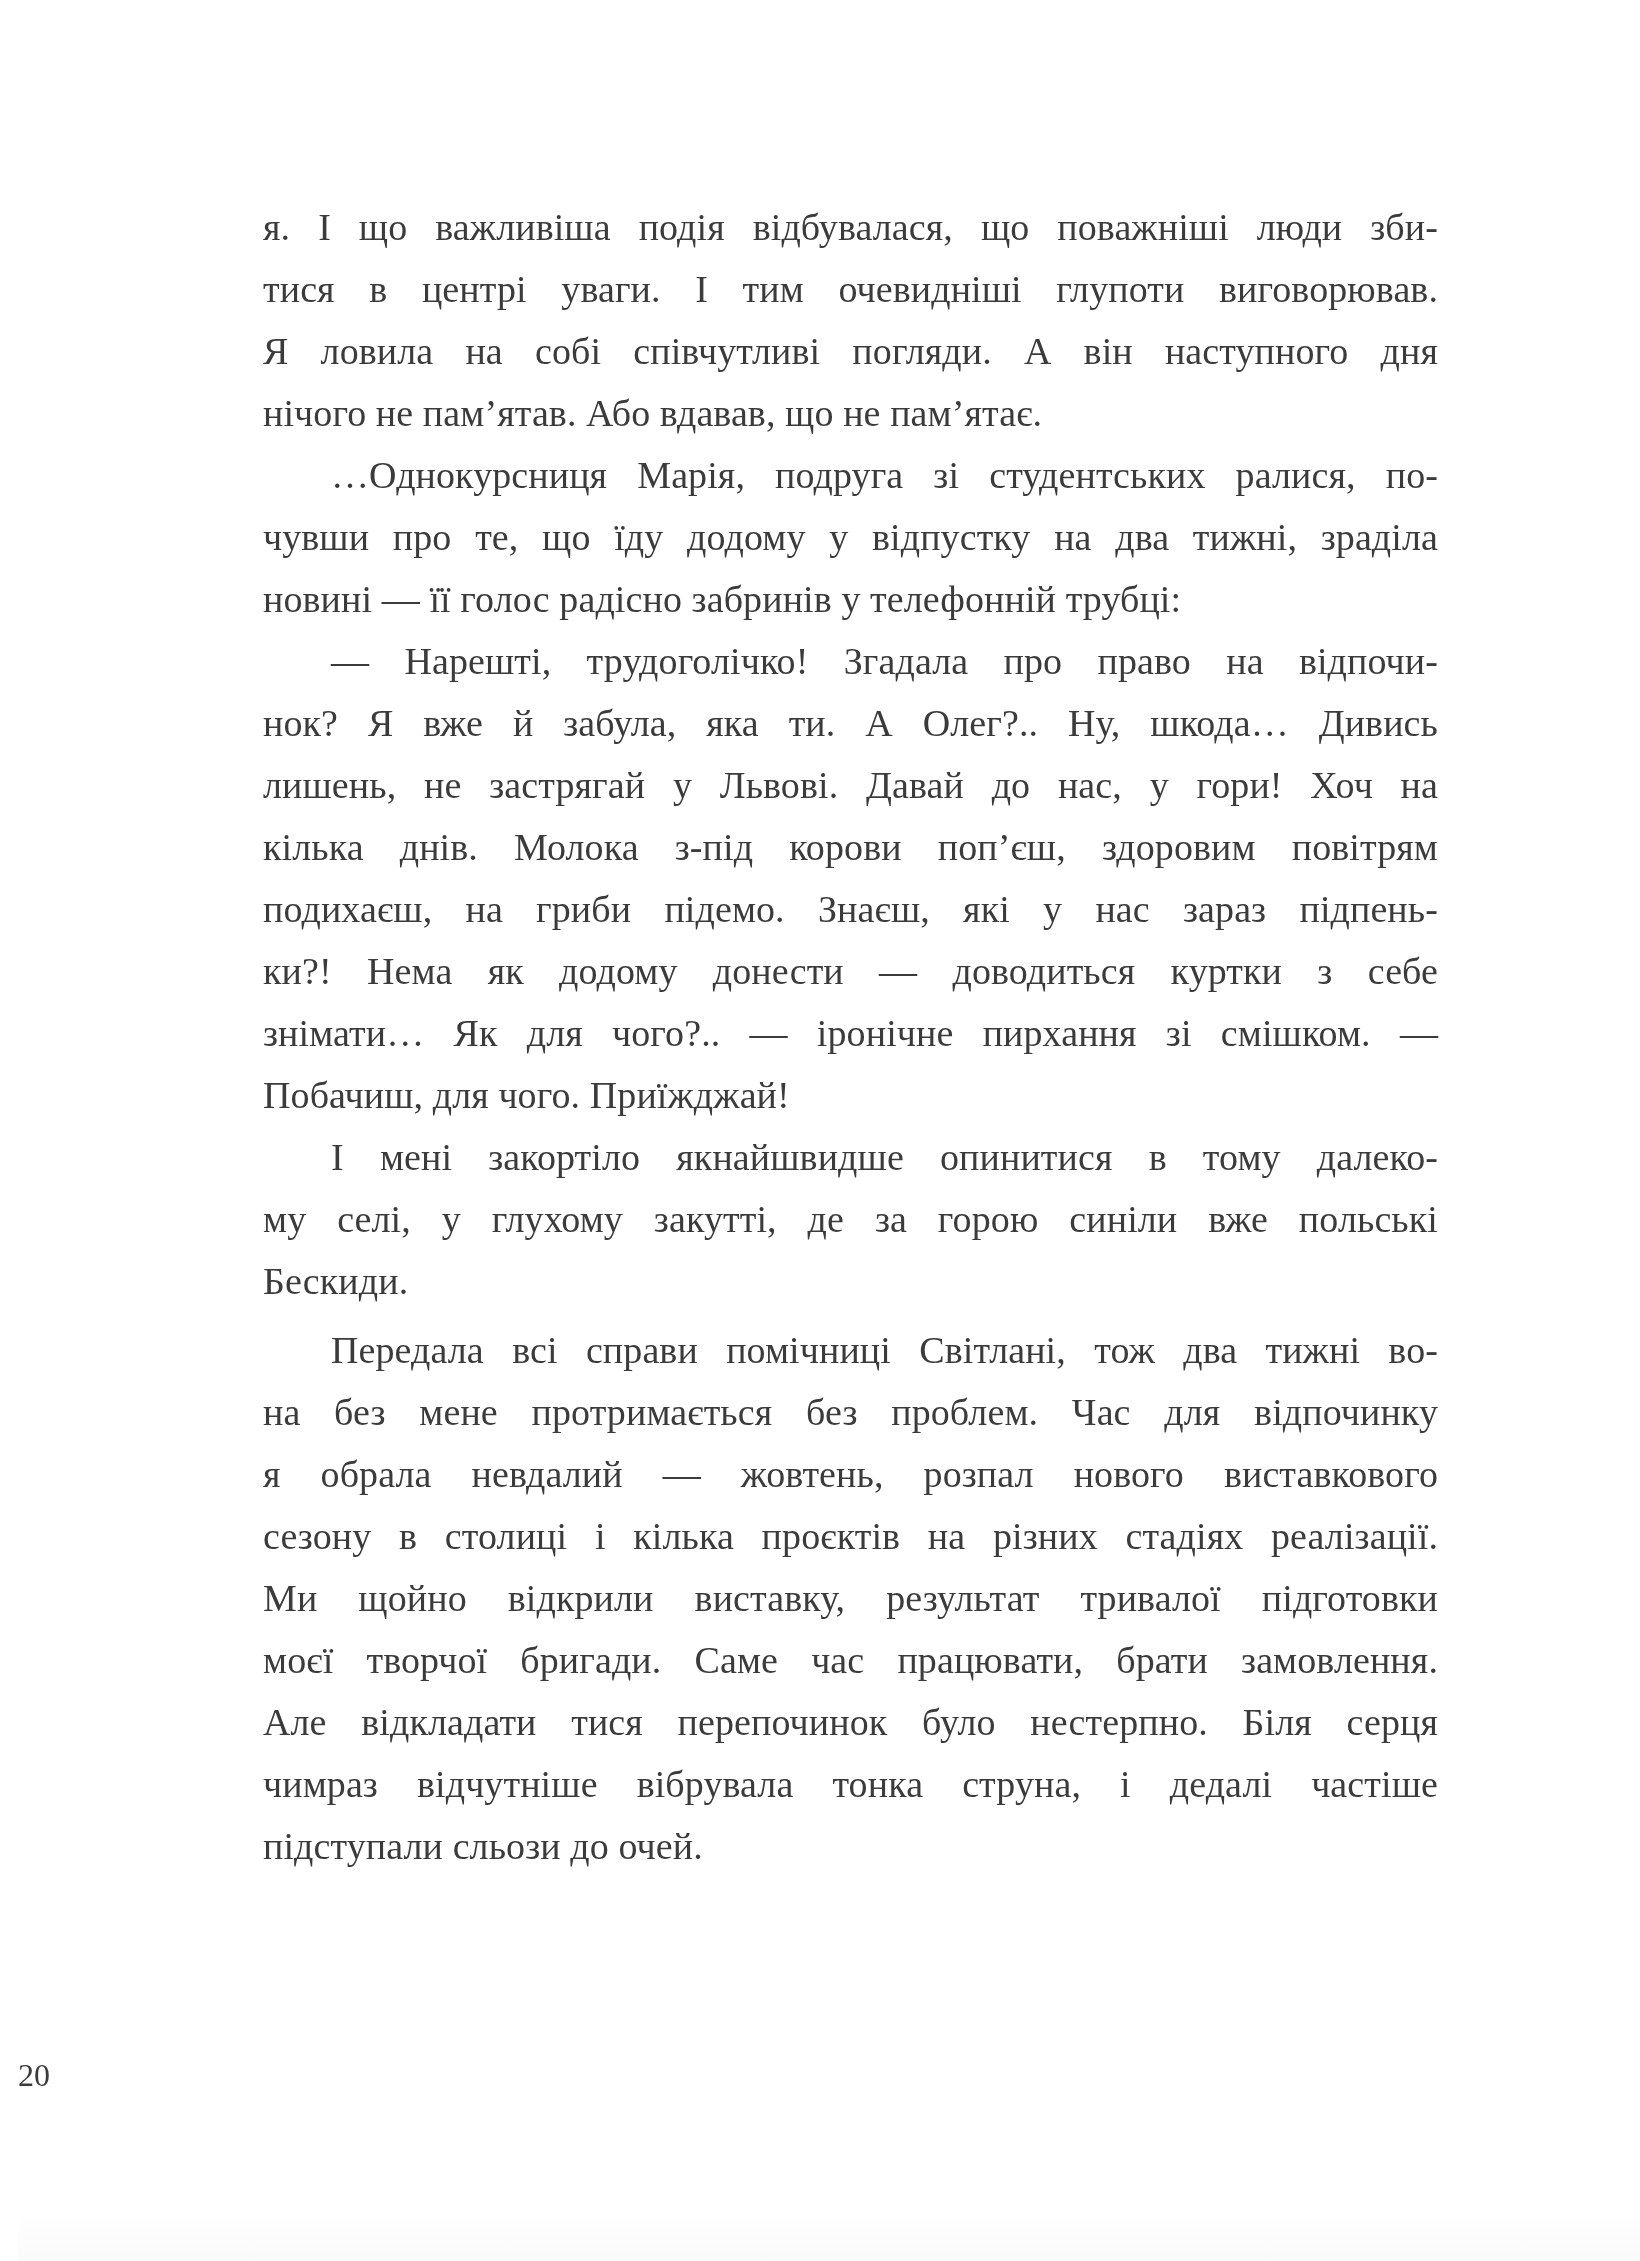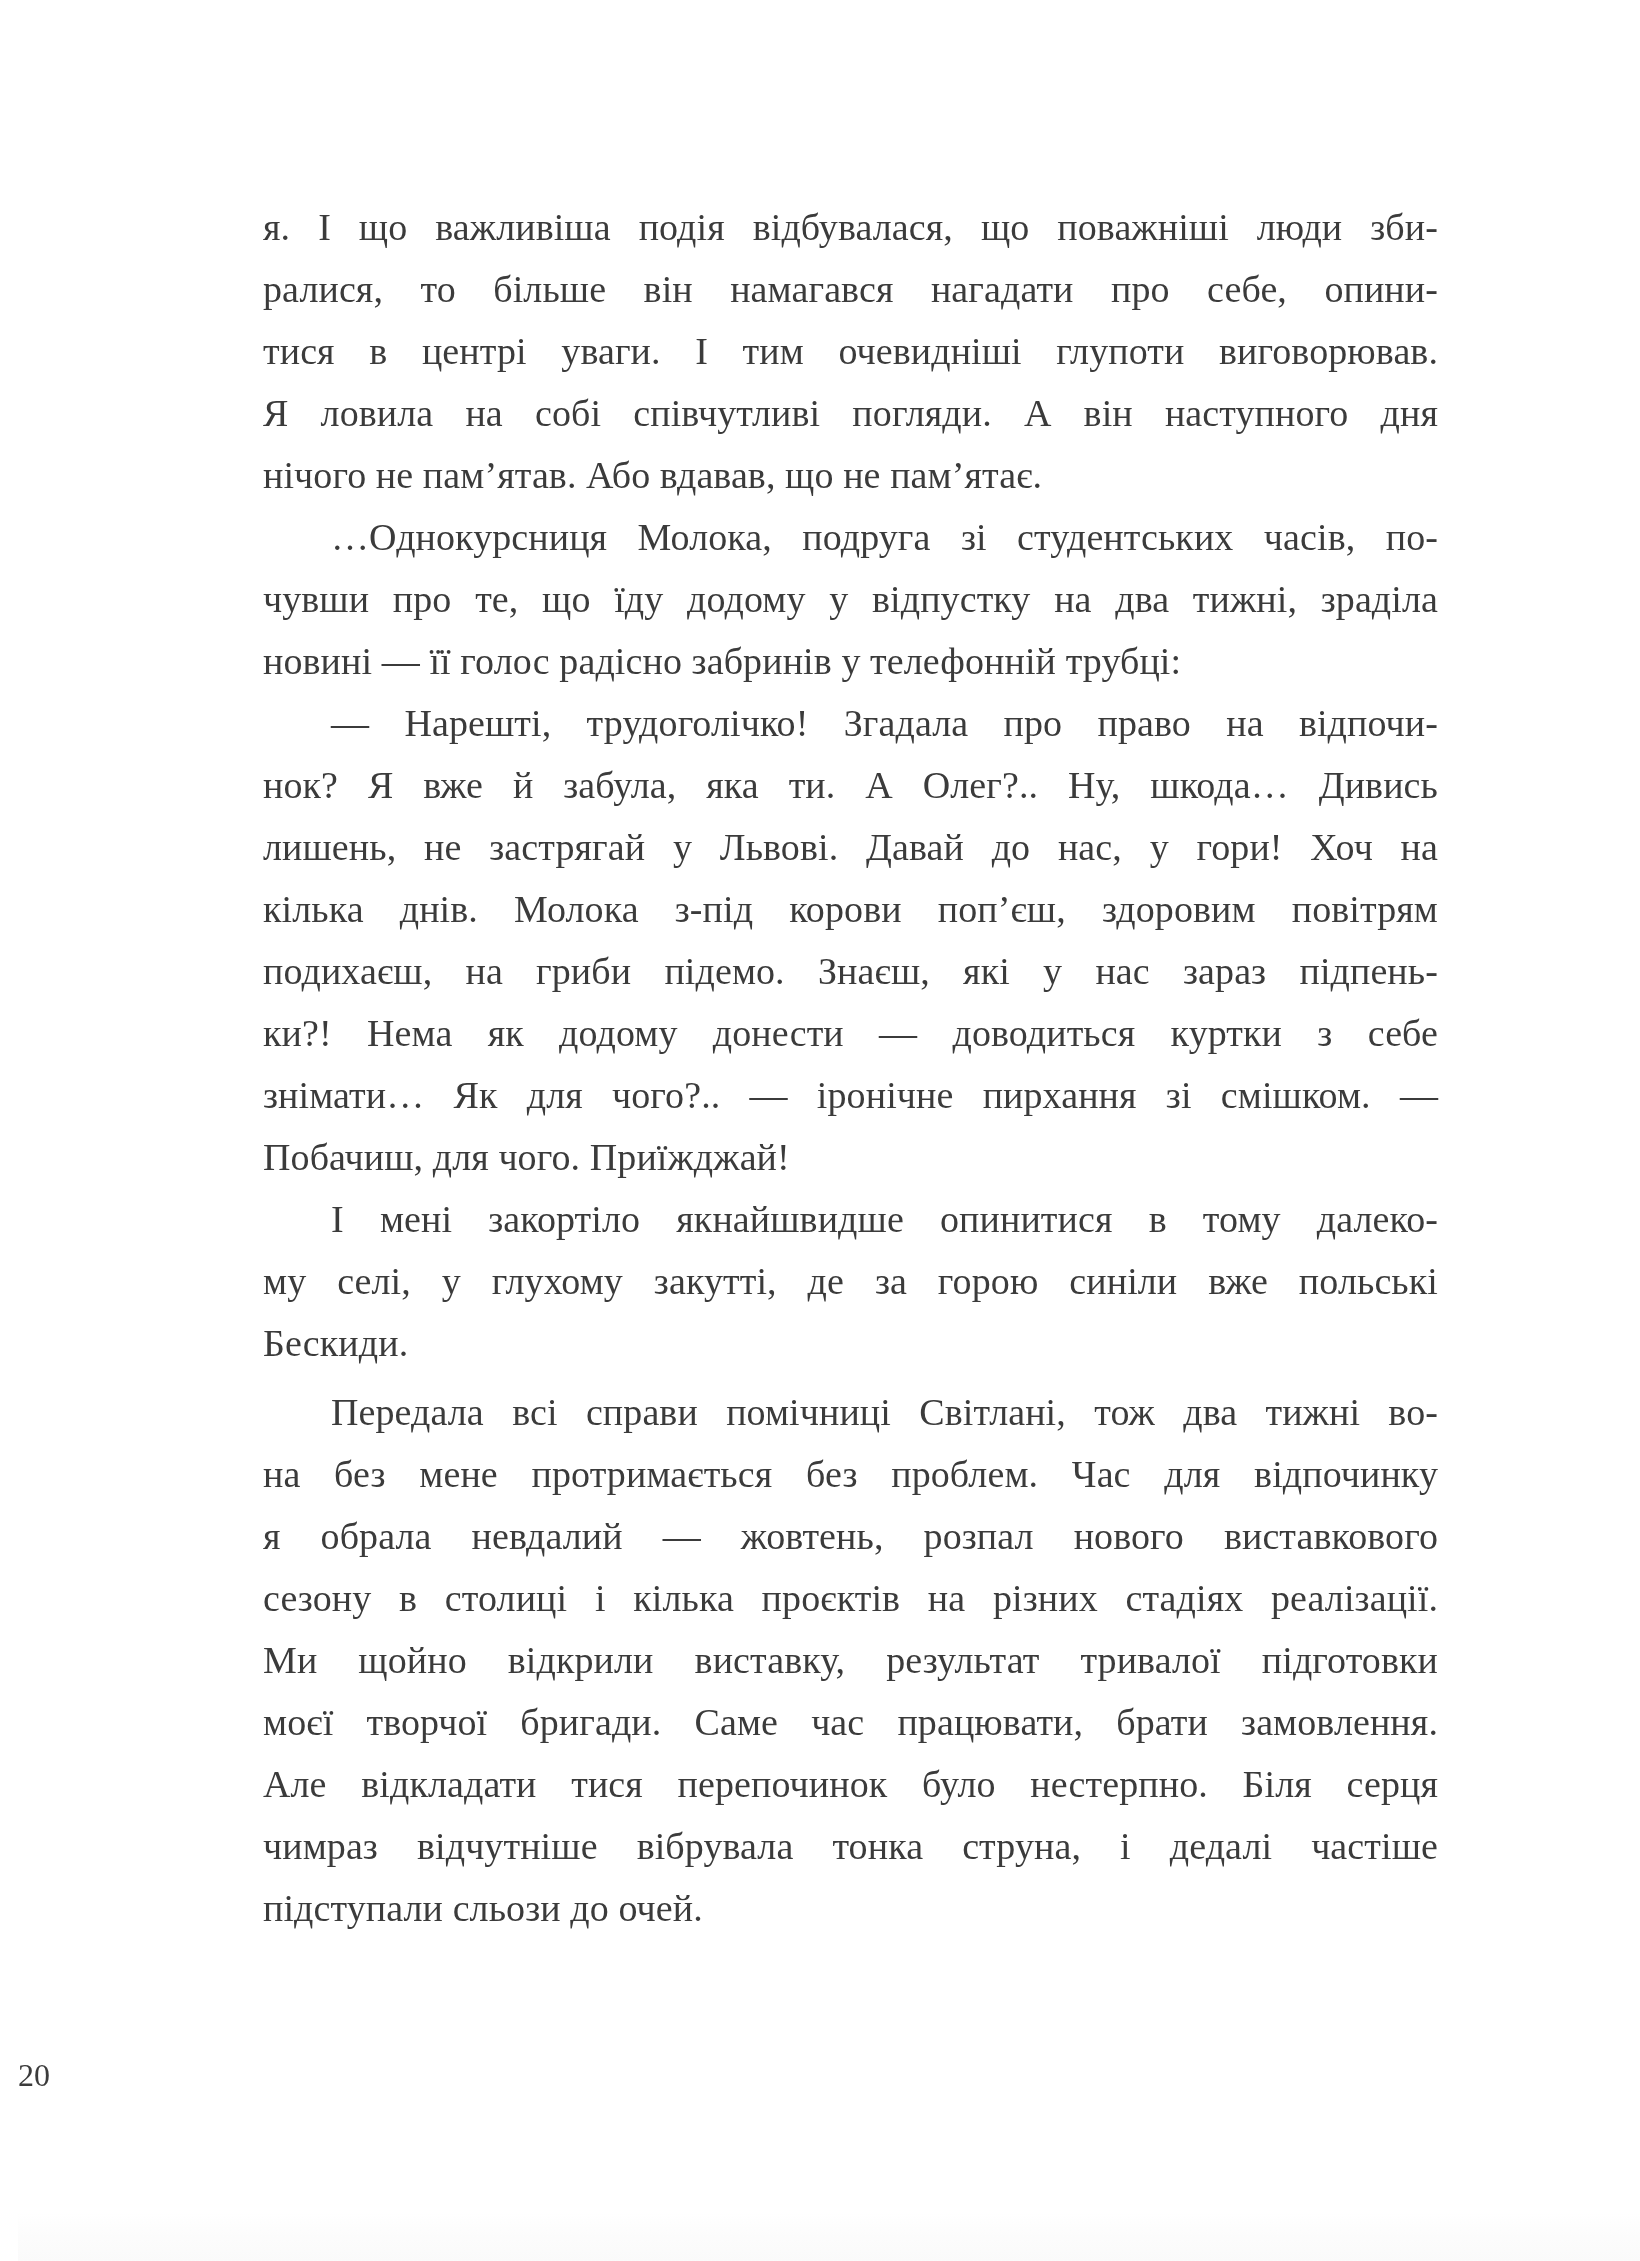--- a/index.html
+++ b/index.html
@@ -64,28 +64,27 @@
   }
 </style>
 </head>
 <body>
 
 <div class="page">
   <div class="text-block">
 
     <p class="paragraph">
       <span class="line">я. І що важливіша подія відбувалася, що поважніші люди зби-</span>
-      <span class="line">ралися, то більше він намагався нагадати про себе, опини-</span>
       <span class="line">тися в центрі уваги. І тим очевидніші глупоти виговорював.</span>
       <span class="line">Я ловила на собі співчутливі погляди. А він наступного дня</span>
       <span class="line last">нічого не пам’ятав. Або вдавав, що не пам’ятає.</span>
     </p>
 
     <p class="paragraph">
-      <span class="line indent">…Однокурсниця Молока, подруга зі студентських часів, по-</span>
+      <span class="line indent">…Однокурсниця Марія, подруга зі студентських ралися, по-</span>
       <span class="line">чувши про те, що їду додому у відпустку на два тижні, зраділа</span>
       <span class="line last">новині — її голос радісно забринів у телефонній трубці:</span>
     </p>
 
     <p class="paragraph">
       <span class="line indent">— Нарешті, трудоголічко! Згадала про право на відпочи-</span>
       <span class="line">нок? Я вже й забула, яка ти. А Олег?.. Ну, шкода… Дивись</span>
       <span class="line">лишень, не застрягай у Львові. Давай до нас, у гори! Хоч на</span>
       <span class="line">кілька днів. Молока з-під корови поп’єш, здоровим повітрям</span>
       <span class="line">подихаєш, на гриби підемо. Знаєш, які у нас зараз підпень-</span>

